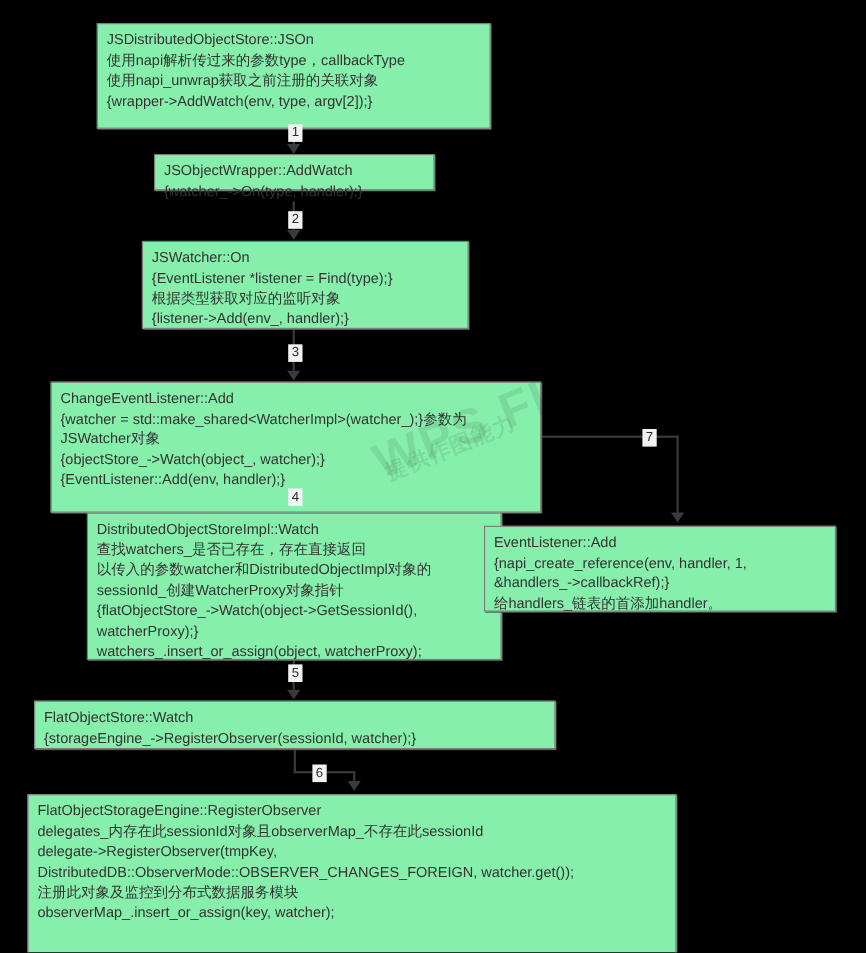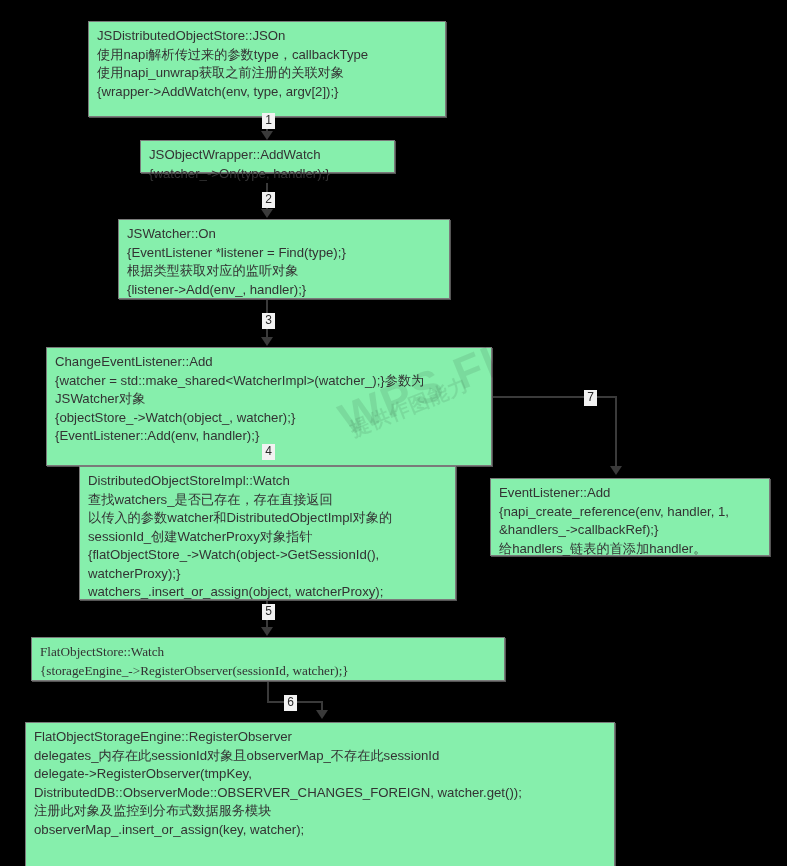--- a/index.html
+++ b/index.html
@@ -79,41 +79,41 @@
   <div class="watermark wm-sub" style="left:346px; top:418px;">提供作图能力</div>
 
   <div class="node" style="left:88px; top:21px; width:358px; height:96px;">JSDistributedObjectStore::JSOn
 使用napi解析传过来的参数type，callbackType
 使用napi_unwrap获取之前注册的关联对象
 {wrapper-&gt;AddWatch(env, type, argv[2]);}</div>
 
   <div class="node" style="left:140px; top:140px; width:255px; height:33px;">JSObjectWrapper::AddWatch
 {watcher_-&gt;On(type, handler);}</div>
 
-  <div class="node" style="left:118px; top:219px; width:332px; height:80px;">JSWatcher::On
+  <div class="node" style="left:129px; top:219px; width:297px; height:80px;">JSWatcher::On
 {EventListener *listener = Find(type);}
 根据类型获取对应的监听对象
 {listener-&gt;Add(env_, handler);}</div>
 
   <div class="node" style="left:46px; top:347px; width:446px; height:119px;">ChangeEventListener::Add
 {watcher = std::make_shared&lt;WatcherImpl&gt;(watcher_);}参数为JSWatcher对象
 {objectStore_-&gt;Watch(object_, watcher);}
 {EventListener::Add(env, handler);}</div>
 
   <div class="node" style="left:79px; top:466px; width:377px; height:134px;">DistributedObjectStoreImpl::Watch
 查找watchers_是否已存在，存在直接返回
 以传入的参数watcher和DistributedObjectImpl对象的sessionId_创建WatcherProxy对象指针
 {flatObjectStore_-&gt;Watch(object-&gt;GetSessionId(), watcherProxy);}
 watchers_.insert_or_assign(object, watcherProxy);</div>
 
-  <div class="node" style="left:490px; top:478px; width:280px; height:78px;">EventListener::Add
+  <div class="node" style="left:440px; top:478px; width:320px; height:78px;">EventListener::Add
 {napi_create_reference(env, handler, 1, &amp;handlers_-&gt;callbackRef);}
 给handlers_链表的首添加handler。</div>
 
-  <div class="node" style="left:31px; top:637px; width:474px; height:44px;font-family:Liberation Serif, serif;">FlatObjectStore::Watch
+  <div class="node" style="left:31px; top:637px; width:474px; height:44px;">FlatObjectStore::Watch
 {storageEngine_-&gt;RegisterObserver(sessionId, watcher);}</div>
 
   <div class="node" style="left:25px; top:722px; width:590px; height:152px;">FlatObjectStorageEngine::RegisterObserver
 delegates_内存在此sessionId对象且observerMap_不存在此sessionId
 delegate-&gt;RegisterObserver(tmpKey,
 DistributedDB::ObserverMode::OBSERVER_CHANGES_FOREIGN, watcher.get());
 注册此对象及监控到分布式数据服务模块
 observerMap_.insert_or_assign(key, watcher);</div>
 
   <div class="conn v" style="left:266px; top:117px; height:16px;"></div>

